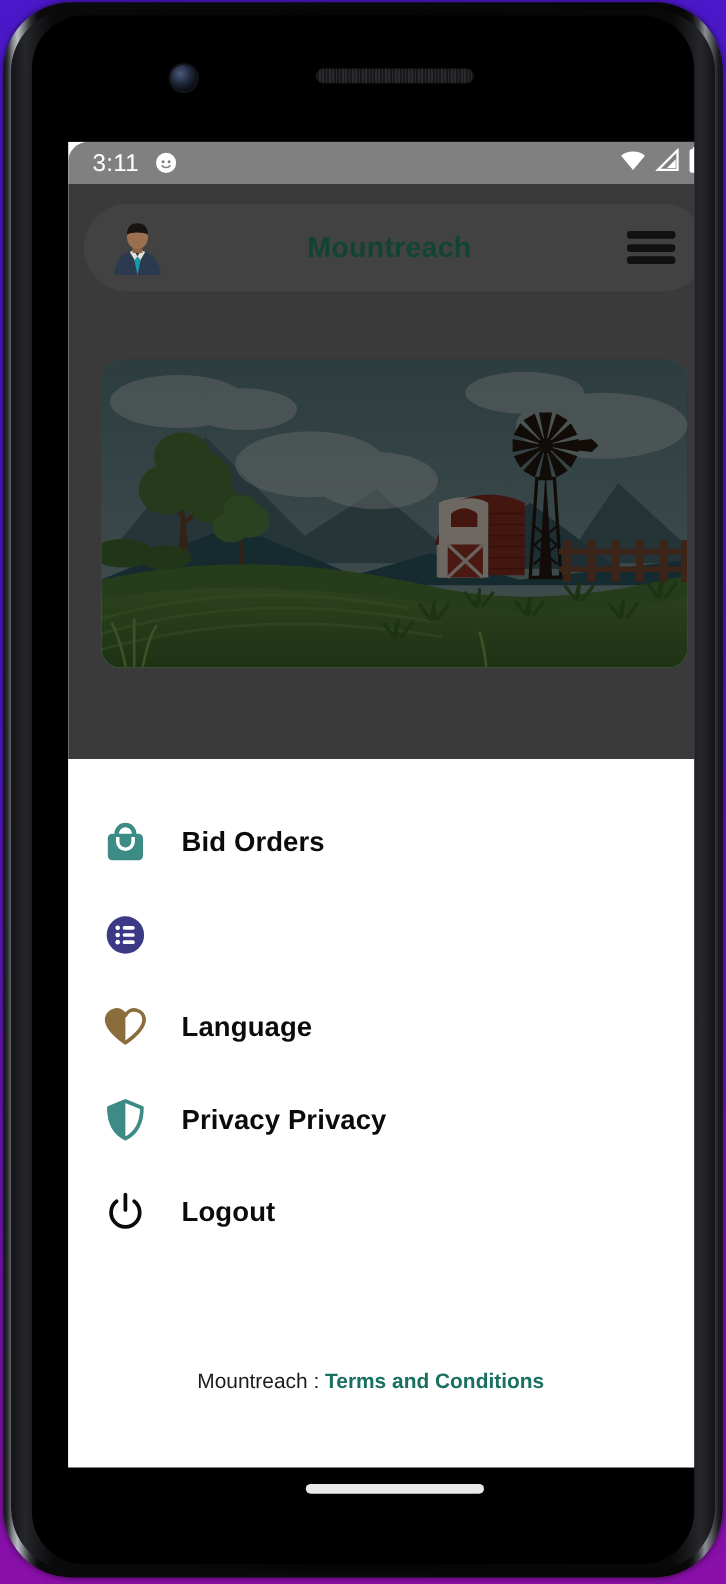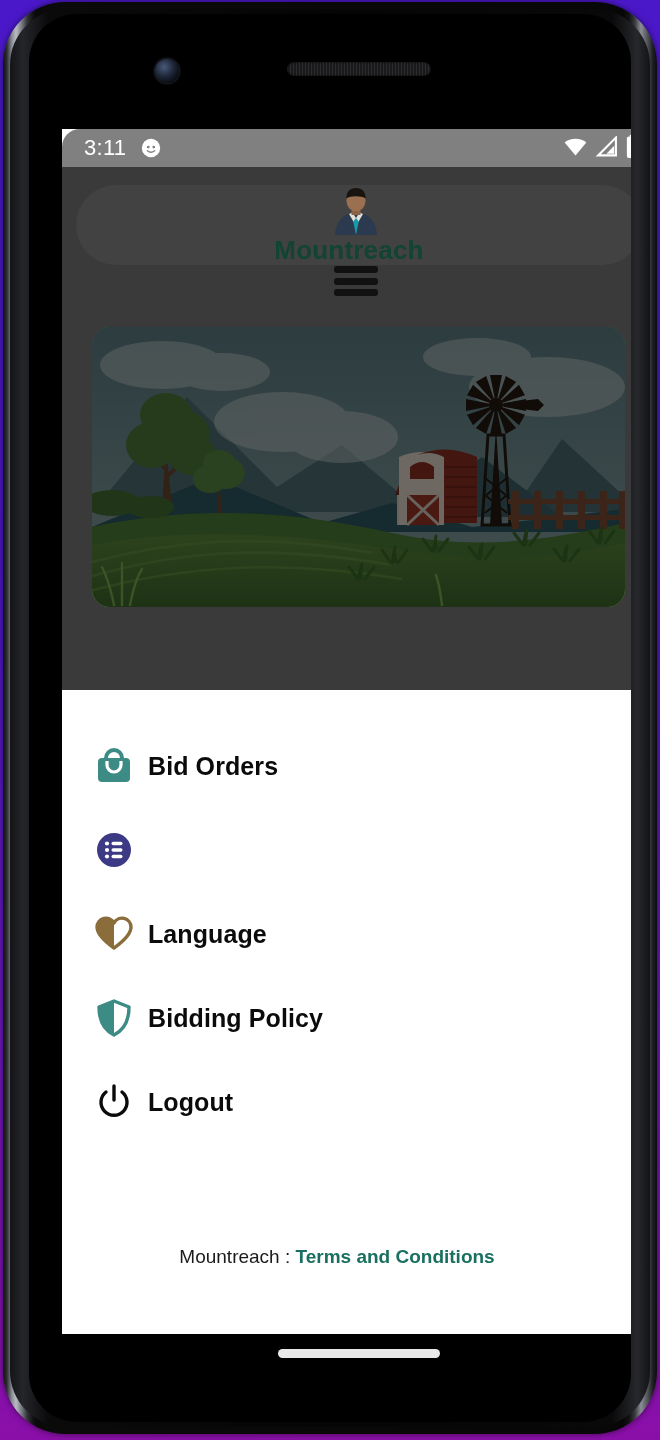--- a/index.html
+++ b/index.html
@@ -70,21 +70,21 @@
   #status-right{ margin-left:auto; display:flex; align-items:center; gap:7px; }
   
   #scrim-area{
     position:absolute; left:0; top:38px; width:594px; height:523px;
     background:#3a3a3a;
   }
   #appbar{
     position:absolute; left:14px; top:18px; width:566px; height:80px;
     background:rgba(255,255,255,.045);
     border-radius:40px;
-    display:flex; align-items:center; padding:0 28px 0 22px;flex-direction:column;
+    display:flex; align-items:center; padding:0 28px 0 22px;
   }
   #avatar{ width:54px; height:50px; flex:0 0 auto; }
   #app-title{
     flex:1 1 auto; text-align:center;
     font-size:26px; font-weight:bold; color:#124434;
     letter-spacing:.2px; margin-left:-14px;
   }
   #hamburger{ width:44px; height:30px; flex:0 0 auto;
     display:flex; flex-direction:column; justify-content:space-between; }
   #hamburger span{ display:block; height:7px; border-radius:3px; background:#111; }
@@ -103,21 +103,21 @@
   .menu-list{ padding-top:34px; }
   .menu-item{
     display:flex; align-items:center;
     height:84px; padding-left:30px;
   }
   .menu-icon{
     width:44px; height:46px; flex:0 0 auto;
     display:flex; align-items:center; justify-content:center;
   }
   .menu-label{
-    margin-left:12px;
+    margin-left:29px;
     font-size:25px; font-weight:bold; color:#0b0b0b;
     letter-spacing:.1px;
   }
   #footer{
     position:absolute; left:0; top:644px; width:550px;
     transform:translateY(-88px);
     text-align:center; font-size:19px; color:#1b1b1b;
   }
   #footer .tc{ color:#1a7060; font-weight:bold; }
   
@@ -370,21 +370,21 @@
             <span class="menu-label">Language</span>
           </div>
 
           <div class="menu-item">
             <span class="menu-icon">
               <svg viewBox="0 0 40 40" width="40" height="40">
                 <path d="M20 3 L35 9 C35 22 30 32 20 37 C10 32 5 22 5 9 Z" fill="#fff" stroke="#3d8b85" stroke-width="3.4" stroke-linejoin="round"></path>
                 <path d="M20 3 L5 9 C5 22 10 32 20 37 Z" fill="#3d8b85"></path>
               </svg>
             </span>
-            <span class="menu-label">Bidding Policy</span>
+            <span class="menu-label">Privacy Privacy</span>
           </div>
 
           <div class="menu-item">
             <span class="menu-icon">
               <svg viewBox="0 0 40 40" width="40" height="40">
                 <path d="M12 10 A13 13 0 1 0 28 10" fill="none" stroke="#0b0b0b" stroke-width="3.4" stroke-linecap="round"></path>
                 <path d="M20 4 L20 18" stroke="#0b0b0b" stroke-width="3.4" stroke-linecap="round"></path>
               </svg>
             </span>
             <span class="menu-label">Logout</span>

